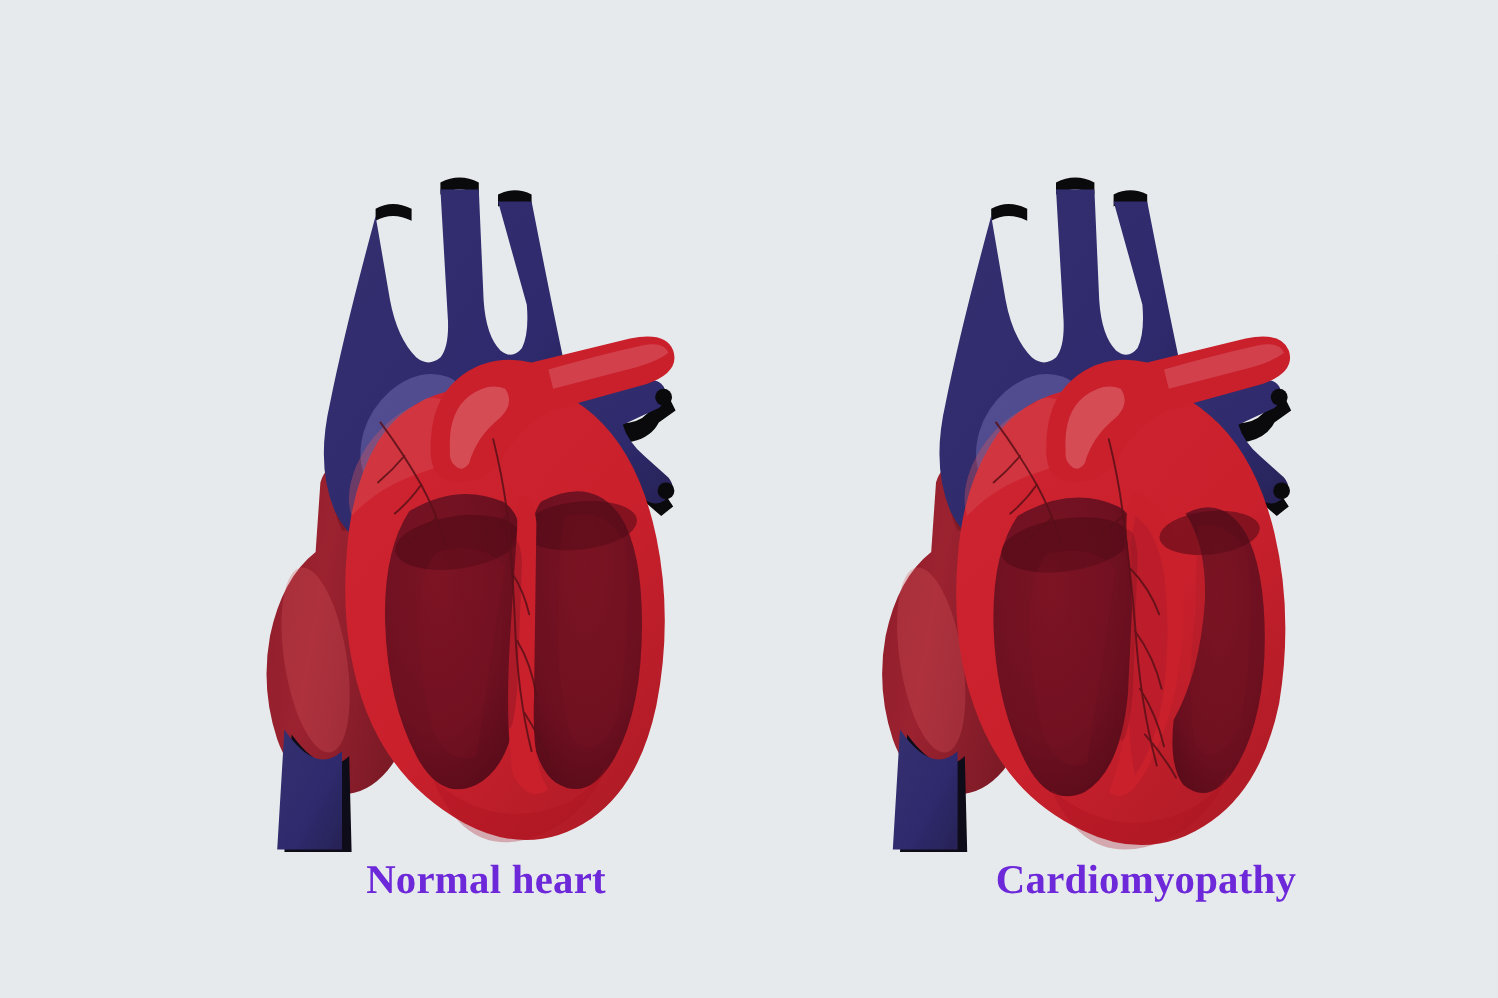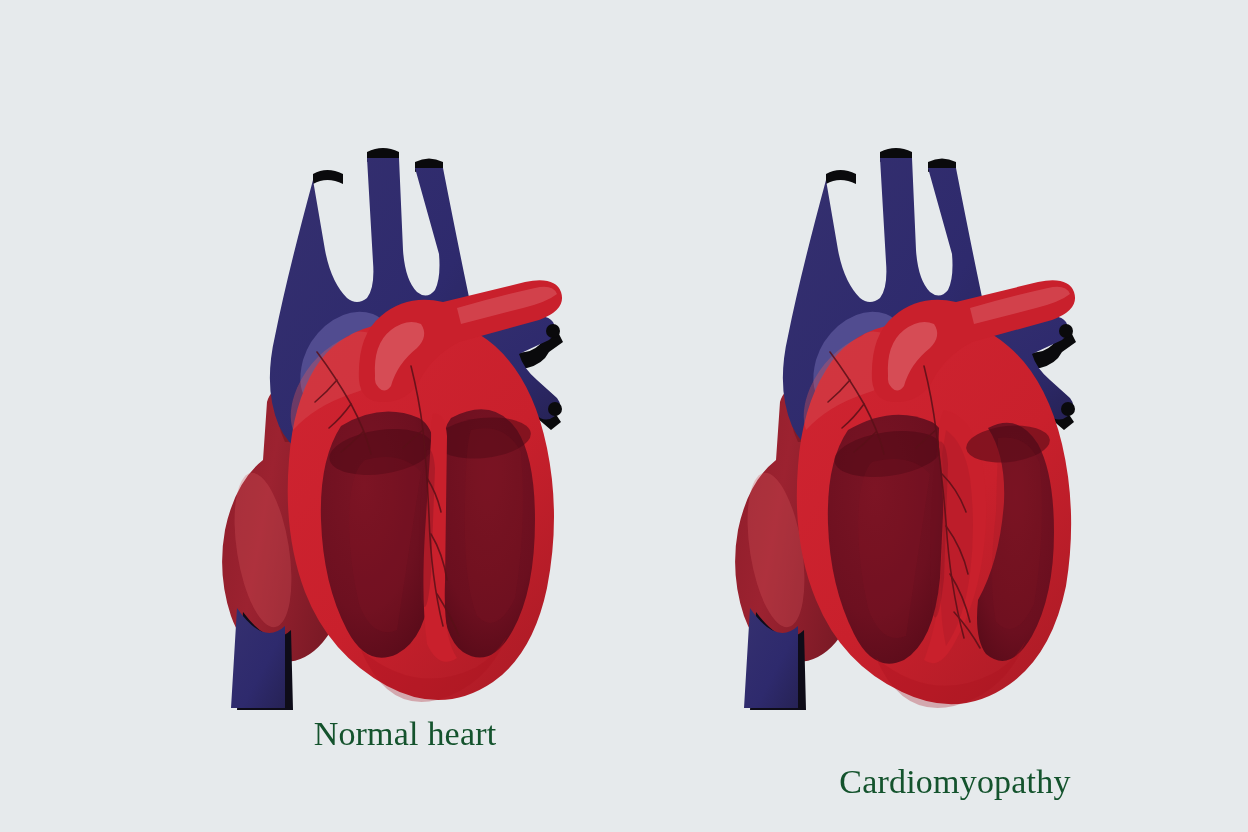--- a/index.html
+++ b/index.html
@@ -29,27 +29,27 @@
     height: 580px;
   }
 
   .caption {
     position: absolute;
     top: 714px;
     width: 420px;
     text-align: center;
     font-size: 34px;
     line-height: 1.15;
-    color: #14532d;
+    color: #6d28d9;
     letter-spacing: 0.2px;
     font-family: "Liberation Serif", "DejaVu Serif", serif;
-    font-weight: 400;
+    font-weight: 700;
   }
   #caption-normal { left: 195px; }
-  #caption-cardio { left: 745px; margin-top: 48px; }
+  #caption-cardio { left: 745px; }
 </style>
 </head>
 <body>
 
 <div id="stage" style="background: rgb(230, 234, 236);">
 
   <div class="heart-figure" id="figure-normal">
     <svg class="heart-svg" viewBox="0 0 390 580" xmlns="http://www.w3.org/2000/svg">
       <defs>
         <linearGradient id="n-navy" x1="0" y1="0" x2="1" y2="1">

